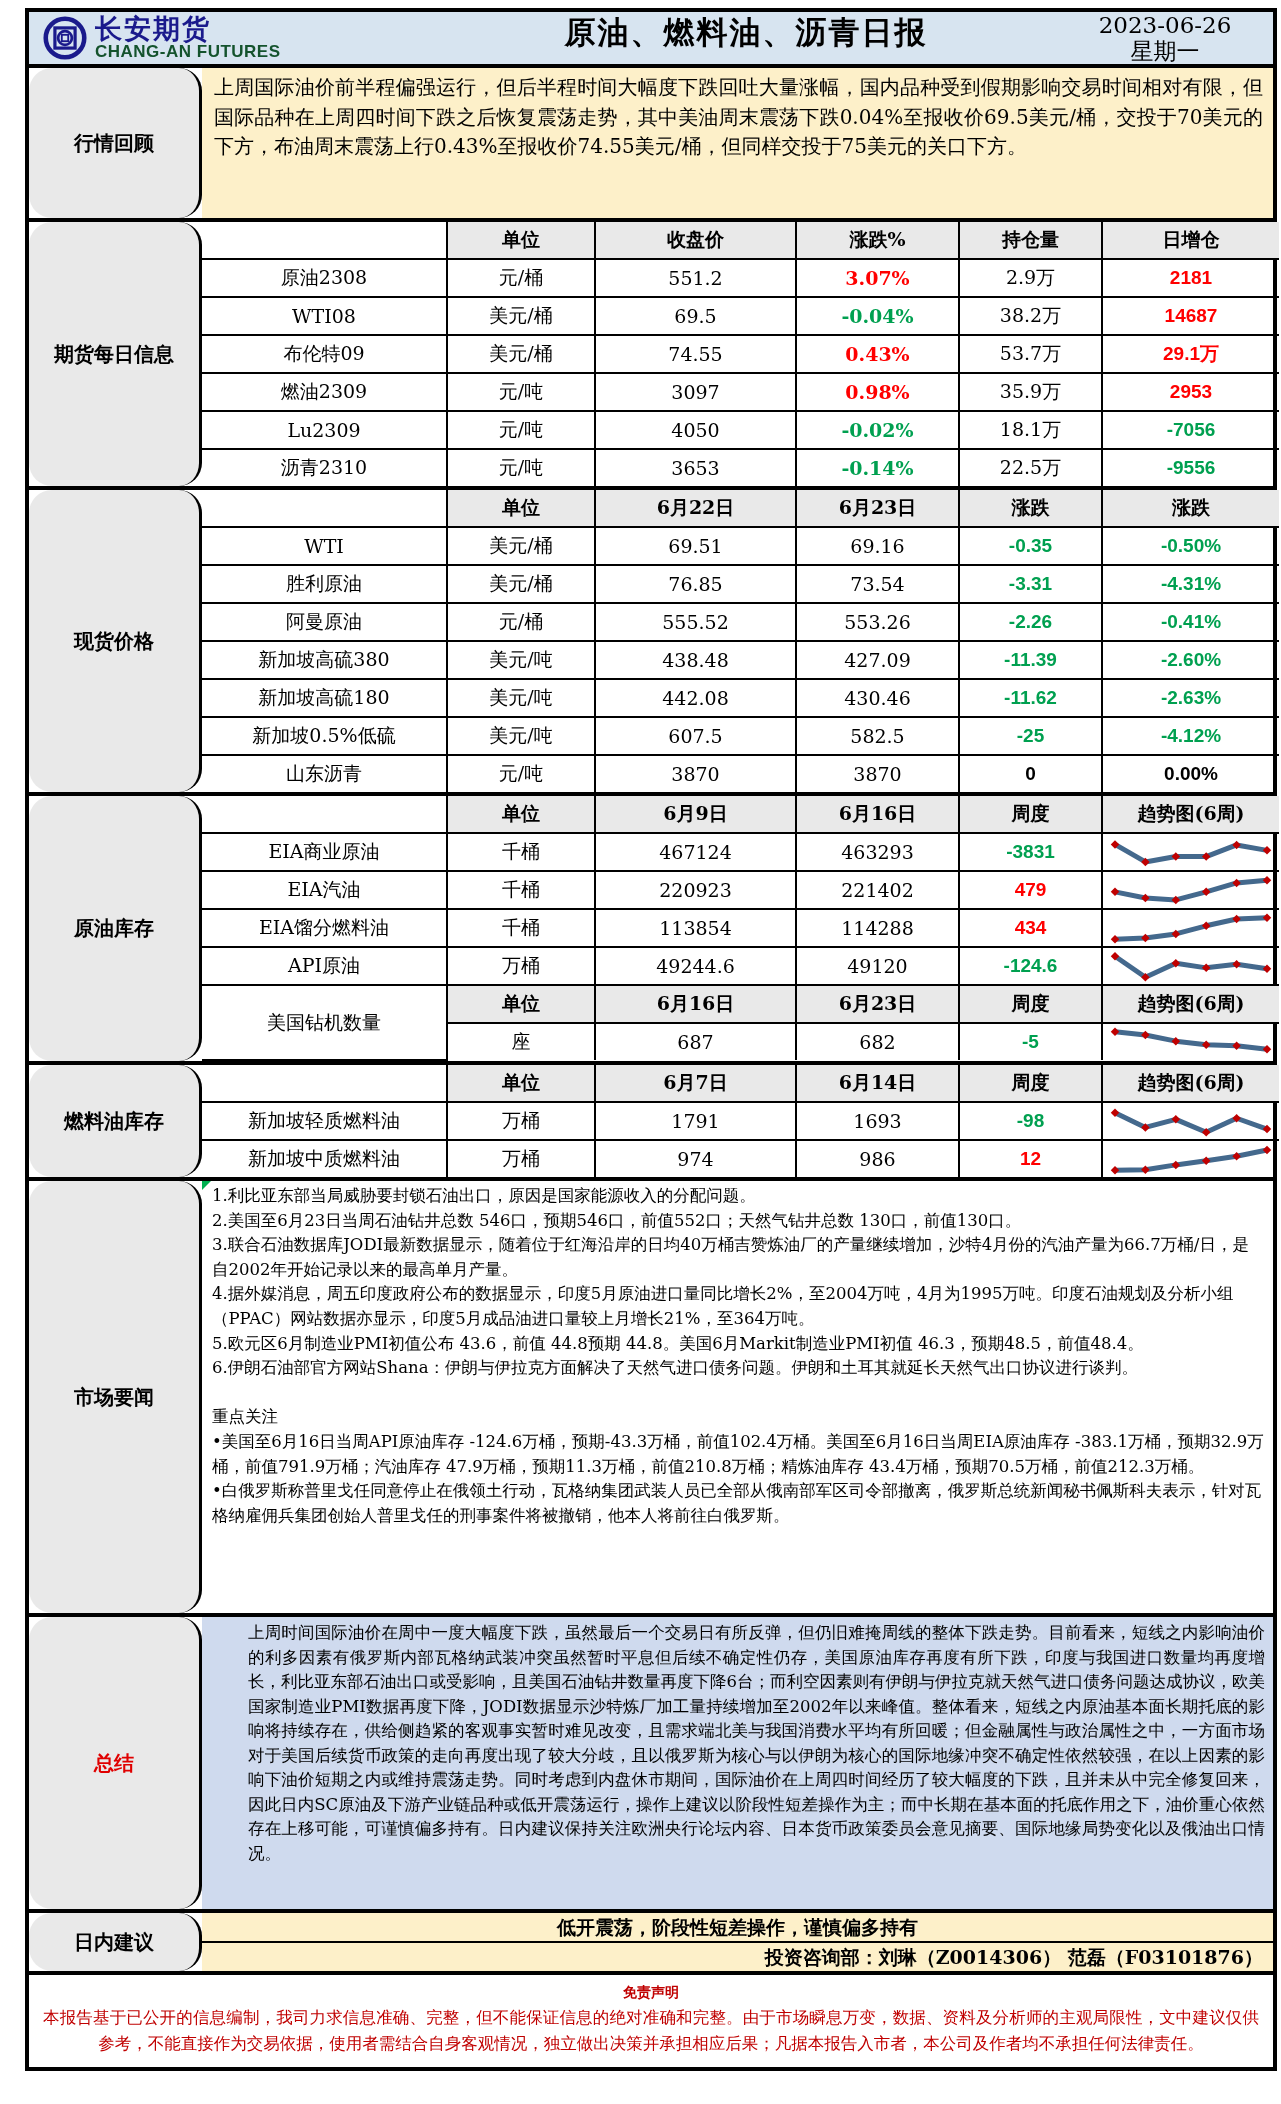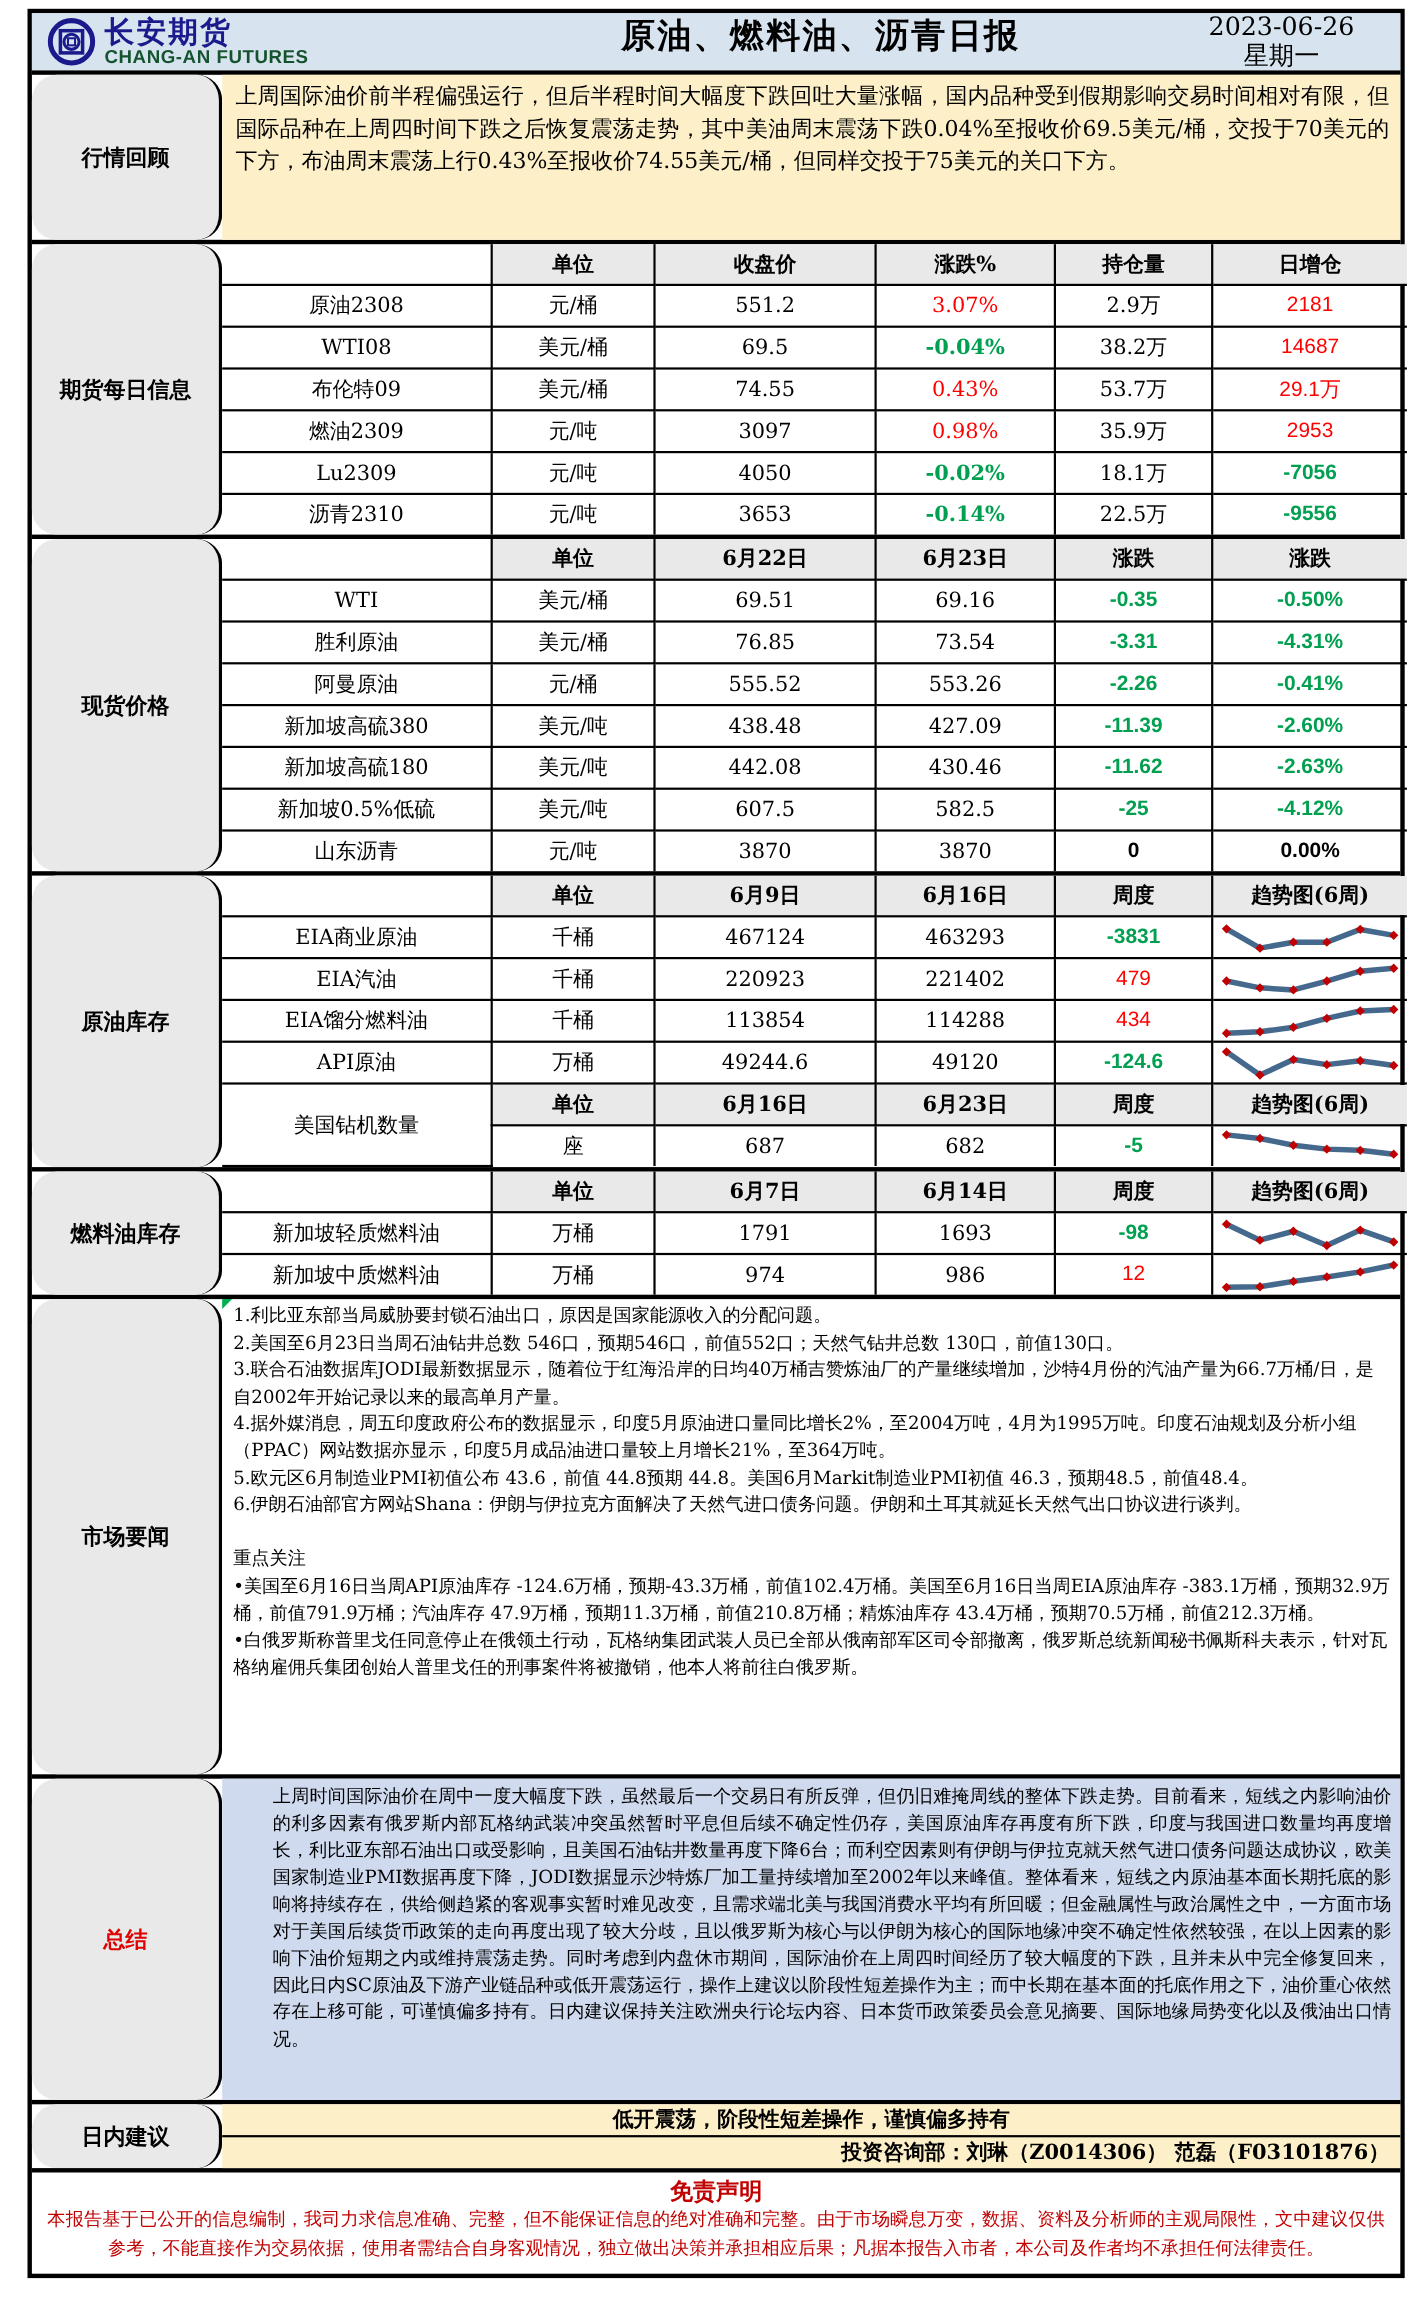--- a/index.html
+++ b/index.html
@@ -26,30 +26,30 @@
   .smText{font-size:16.5px;line-height:24.6px;padding:3px 8px 2px 10px;text-align:left;}
   .sumText{font-size:16.5px;line-height:24.5px;padding:4px 8px 4px 10px;text-align:justify;}
   table.grid{border-collapse:collapse;table-layout:fixed;width:100%;}
   table.grid td{border:2px solid #000;height:36px;text-align:center;vertical-align:middle;
                 font-size:19px;padding:0 2px;overflow:hidden;}
   table.grid tr:first-child td{border-top:none;}
   table.grid td:first-child{border-left:none;}
   table.grid td:last-child{border-right:none;}
   table.grid tr:last-child td{border-bottom:none;}
   td.hdr{background:#e9e9e9;font-weight:bold;}
-  td.red{color:#ff0000;font-weight:normal;}
+  td.red{color:#ff0000;font-weight:bold;}
   td.green{color:#00a050;font-weight:bold;}
   td.bold{font-weight:bold;}
   td.sans{font-family:"Liberation Sans","DejaVu Sans",sans-serif;font-size:17.5px;}
   td.spark{padding:1px 4px;}
   td.spark svg{display:block;margin:0 auto;}
   .adviceRow1{height:28px;line-height:28px;text-align:center;font-size:19px;font-weight:bold;border-bottom:2px solid #000;}
   .adviceRow2{height:28px;line-height:28px;text-align:right;font-size:19px;font-weight:bold;padding-right:10px;}
   .disc{border-top:4px solid #000;color:#c00000;padding:4px 14px 10px 14px;}
-  .discTitle{text-align:center;font-weight:bold;font-size:21px;line-height:26px;}
+  .discTitle{text-align:center;font-weight:bold;font-size:14px;line-height:26px;}
   .discBody{font-size:16.5px;line-height:26px;text-align:justify;text-align-last:center;}
   .cmark{position:absolute;left:0;top:0;width:0;height:0;
          border-top:9px solid #00b050;border-right:9px solid transparent;}
   .newsBlank{height:24.6px;}
 </style>
 </head>
 <body>
 
 <div class="page">
   <div class="frame">

